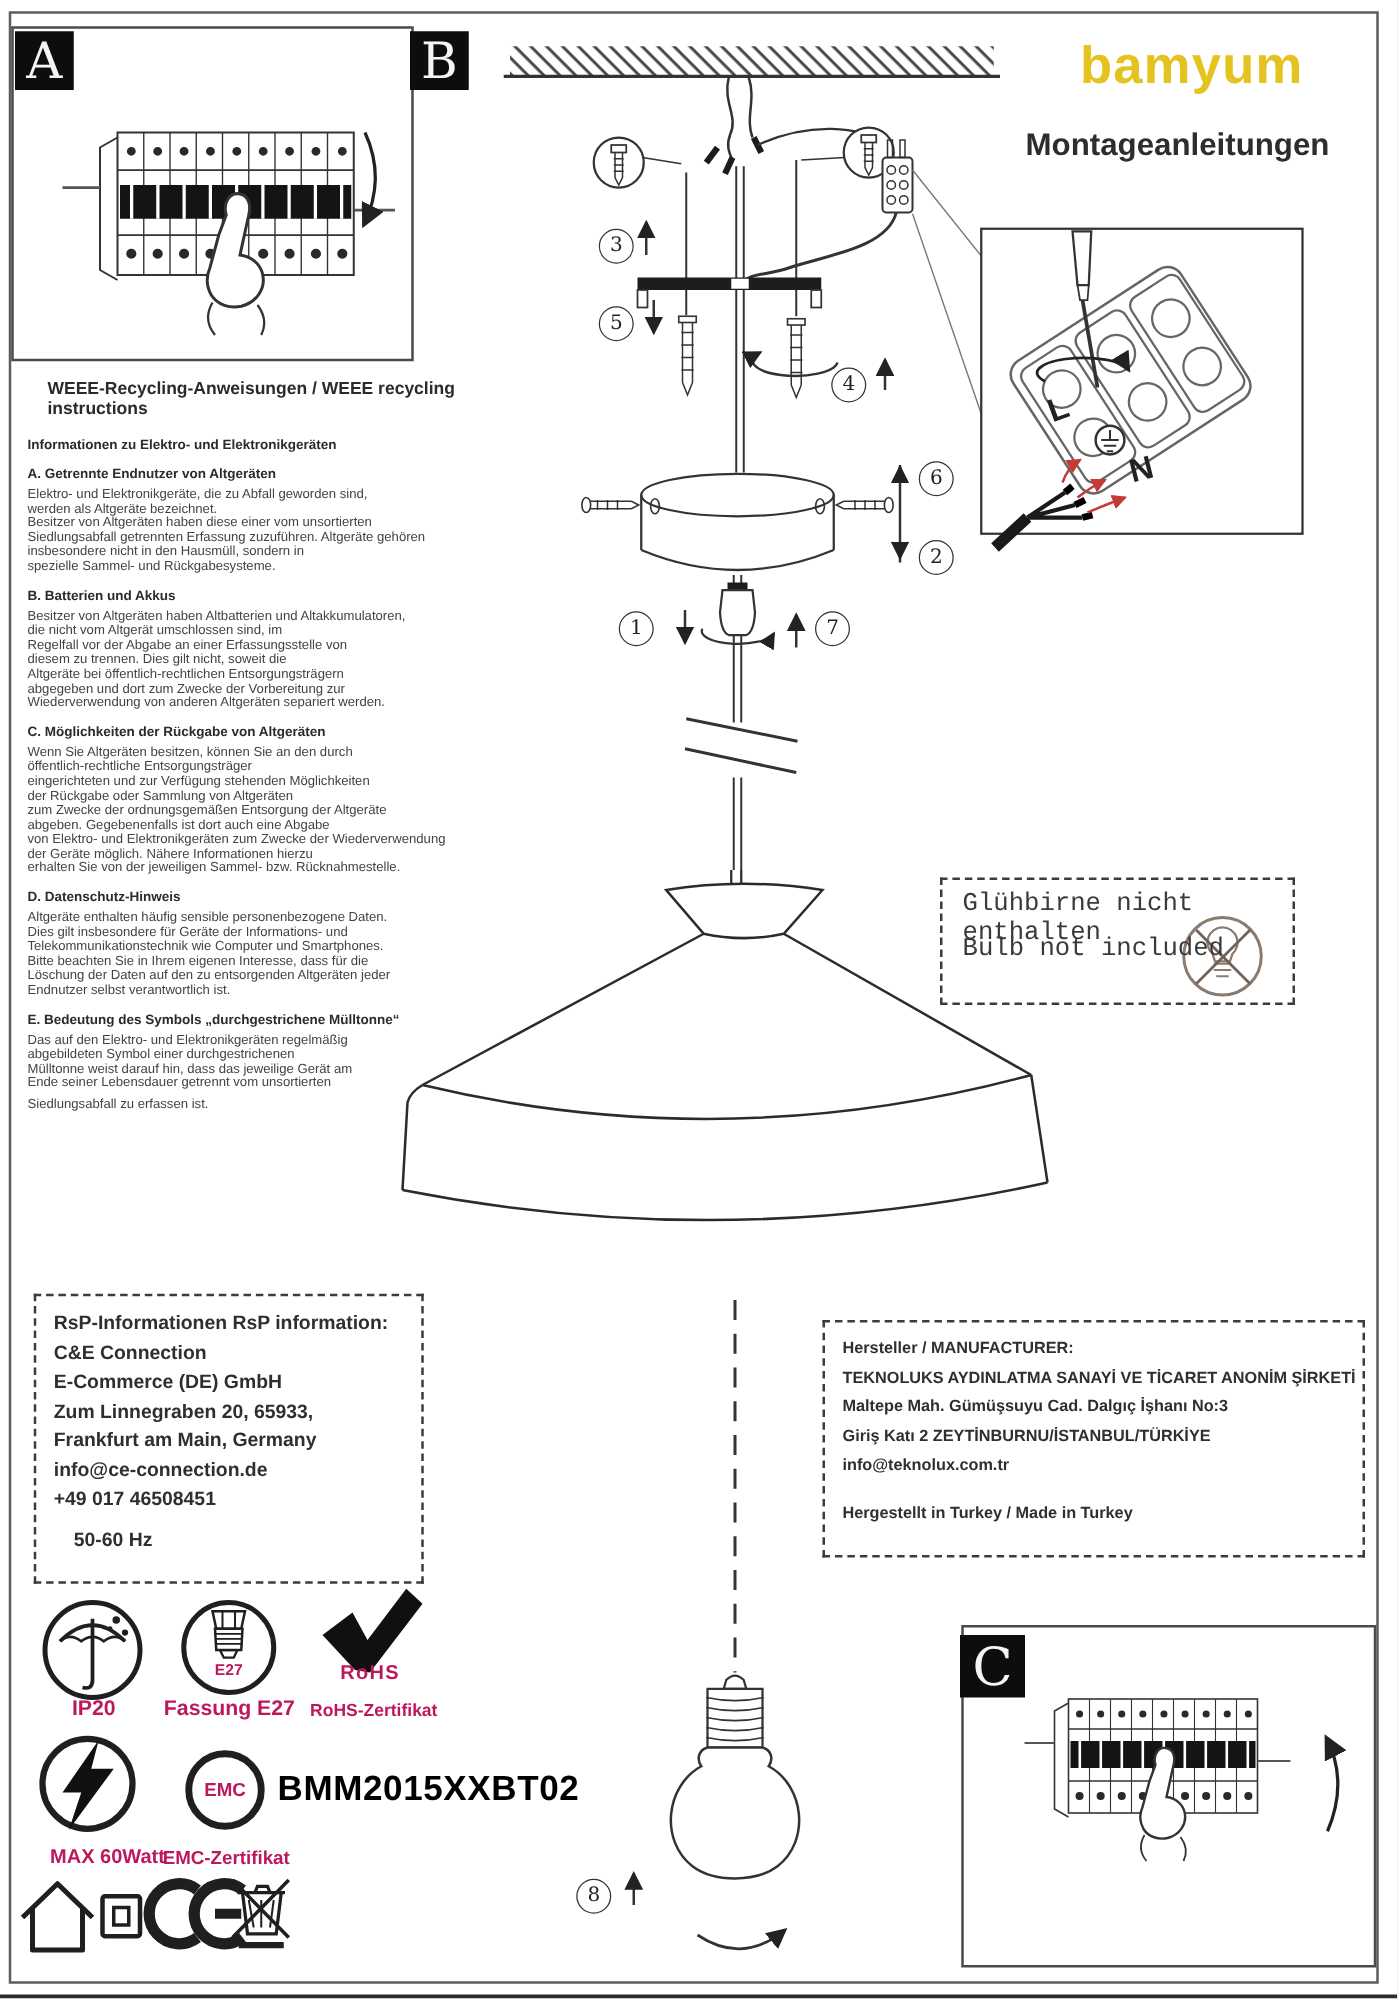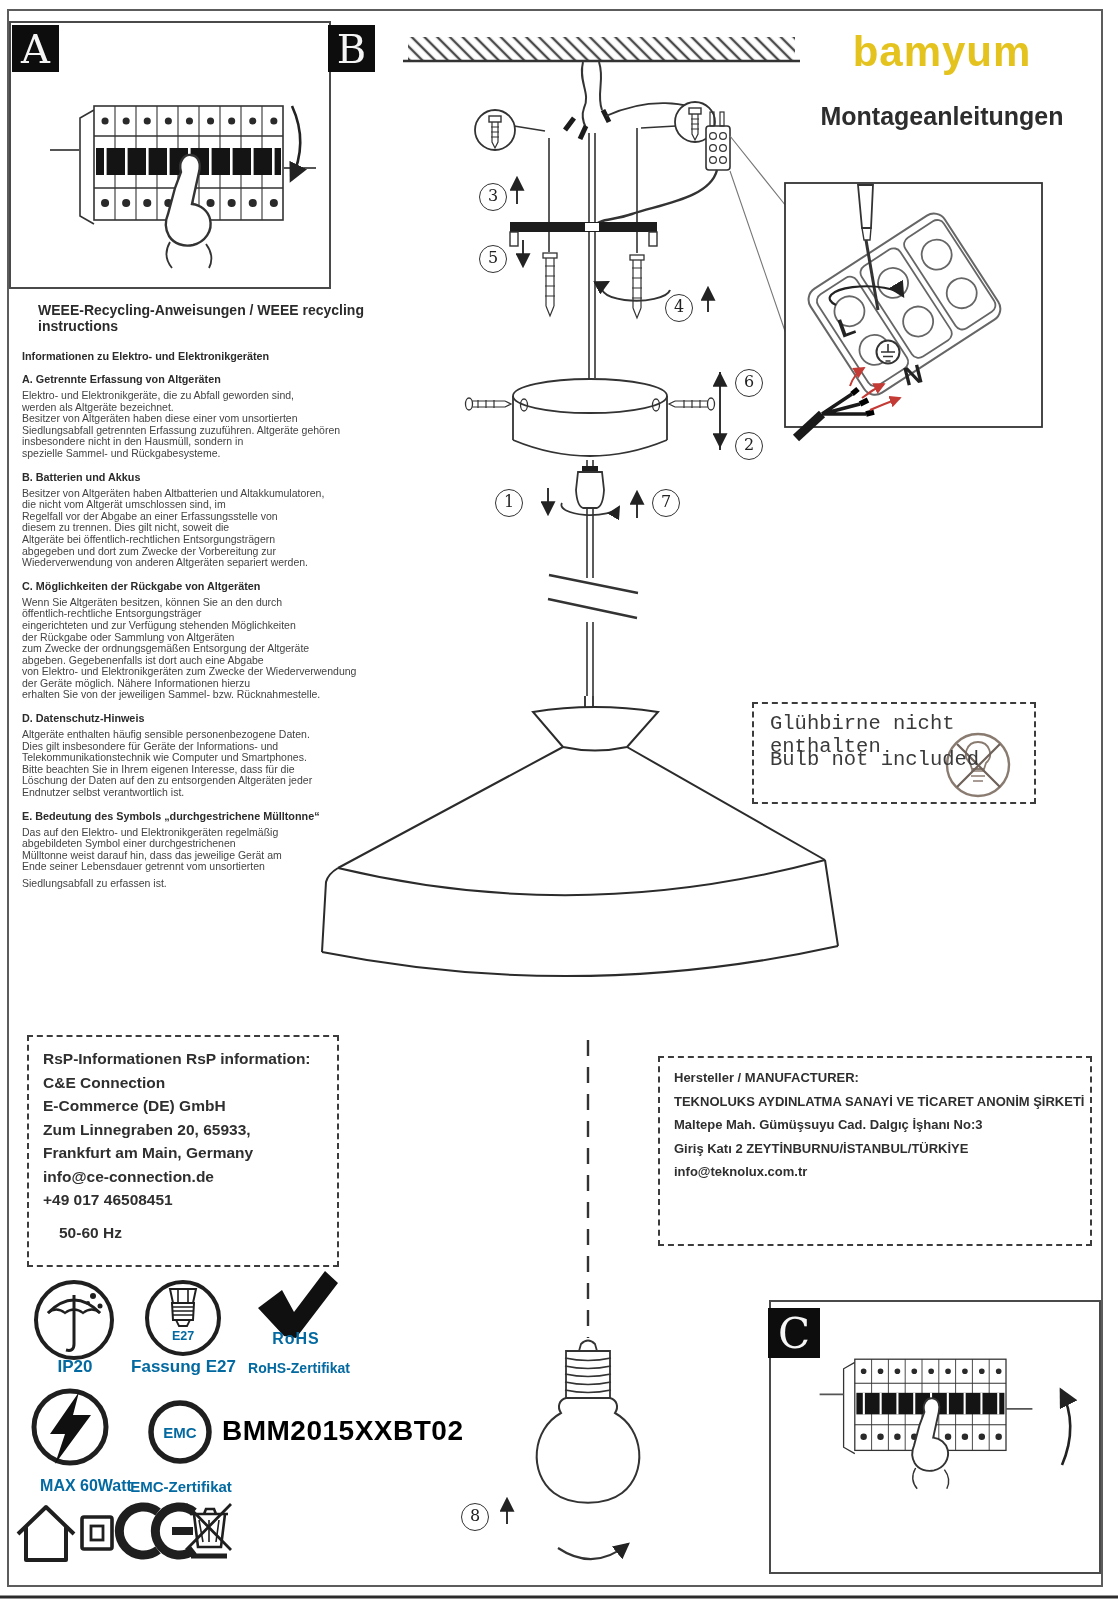--- a/index.html
+++ b/index.html
@@ -15,38 +15,38 @@
   .wp{font-size:10.5px;line-height:11.6px;margin:5px 0 0 0;white-space:pre-line;}
   
   .seclabel{position:absolute;background:#0d0d0d;color:#f5f5f5;z-index:3;
             font-family:"DejaVu Serif",serif;display:flex;align-items:center;justify-content:center;}
   
   .dashedbox{position:absolute;border:2.5px dashed #3c3c3c;z-index:3;background:transparent;}
   
   .step{position:absolute;width:26px;height:26px;border:1.6px solid #333;border-radius:50%;
         font-family:"DejaVu Serif",serif;font-size:16px;color:#222;text-align:center;
         line-height:24px;z-index:3;background:#fff;}
-  .brand{position:absolute;left:832px;top:28px;width:220px;text-align:center;z-index:3;
+  .brand{position:absolute;left:864px;top:28px;width:220px;text-align:left;z-index:3;
          font-size:42px;font-weight:bold;letter-spacing:1px;}
   .doctitle{position:absolute;left:788px;width:308px;text-align:center;z-index:3;
             font-size:25px;font-weight:bold;color:#2d2d2d;}
   .boxline{font-size:20.5px;color:#3a3a3a;font-weight:500;font-family:Liberation Mono, monospace;}
   .rspline{font-size:15.5px;font-weight:bold;color:#2f2f2f;line-height:23.5px;white-space:nowrap;}
   .mfgline{font-size:13px;font-weight:bold;color:#2f2f2f;line-height:23.5px;white-space:nowrap;}
-  .certlabel{position:absolute;z-index:3;font-weight:bold;color:#0369a1;text-align:center;}
+  .certlabel{position:absolute;z-index:3;font-weight:bold;color:#be185d;text-align:center;}
 </style>
 </head>
 <body>
 
 <div class="page">
 
   <div class="weee">
     <div class="wt">WEEE-Recycling-Anweisungen / WEEE recycling instructions</div>
     <div class="wh">Informationen zu Elektro- und Elektronikgeräten</div>
-    <div class="wh">A. Getrennte Erfassung von Altgeräten</div>
+    <div class="wh">A. Getrennte Endnutzer von Altgeräten</div>
     <div class="wp">Elektro- und Elektronikgeräte, die zu Abfall geworden sind,
  werden als Altgeräte bezeichnet.
 Besitzer von Altgeräten haben diese einer vom unsortierten
 Siedlungsabfall getrennten Erfassung zuzuführen. Altgeräte gehören
 insbesondere nicht in den Hausmüll, sondern in
 spezielle Sammel- und Rückgabesysteme.</div>
     <div class="wh">B. Batterien und Akkus</div>
     <div class="wp">Besitzer von Altgeräten haben Altbatterien und Altakkumulatoren,
  die nicht vom Altgerät umschlossen sind, im
 Regelfall vor der Abgabe an einer Erfassungsstelle von
@@ -361,20 +361,21 @@
     </div>
   </div>
 
   <div class="dashedbox" style="left:658px;top:1056px;width:430px;height:186px;">
     <div class="abs" style="left:14px;top:8px;">
       <div class="mfgline">Hersteller / MANUFACTURER:</div>
       <div class="mfgline">TEKNOLUKS AYDINLATMA SANAYİ VE TİCARET ANONİM ŞİRKETİ</div>
       <div class="mfgline">Maltepe Mah. Gümüşsuyu Cad. Dalgıç İşhanı No:3</div>
       <div class="mfgline">Giriş Katı 2 ZEYTİNBURNU/İSTANBUL/TÜRKİYE</div>
       <div class="mfgline">info@teknolux.com.tr</div>
+      <div class="mfgline" style="margin-top:14px;">Hergestellt in Turkey / Made in Turkey</div>
     </div>
   </div>
 
   <div class="certlabel" style="left:40px;top:1357px;width:70px;font-size:17px;">IP20</div>
   <div class="certlabel" style="left:158px;top:1329px;width:50px;font-size:12.5px;">E27</div>
   <div class="certlabel" style="left:126px;top:1357px;width:115px;font-size:17px;">Fassung E27</div>
   <div class="certlabel" style="left:250px;top:1330px;width:92px;font-size:16px;letter-spacing:1px;">RoHS</div>
   <div class="certlabel" style="left:240px;top:1360px;width:118px;font-size:14px;">RoHS-Zertifikat</div>
   <div class="certlabel" style="left:31px;top:1477px;width:110px;font-size:16px;">MAX 60Watt</div>
   <div class="certlabel" style="left:152px;top:1424px;width:56px;font-size:15px;">EMC</div>

